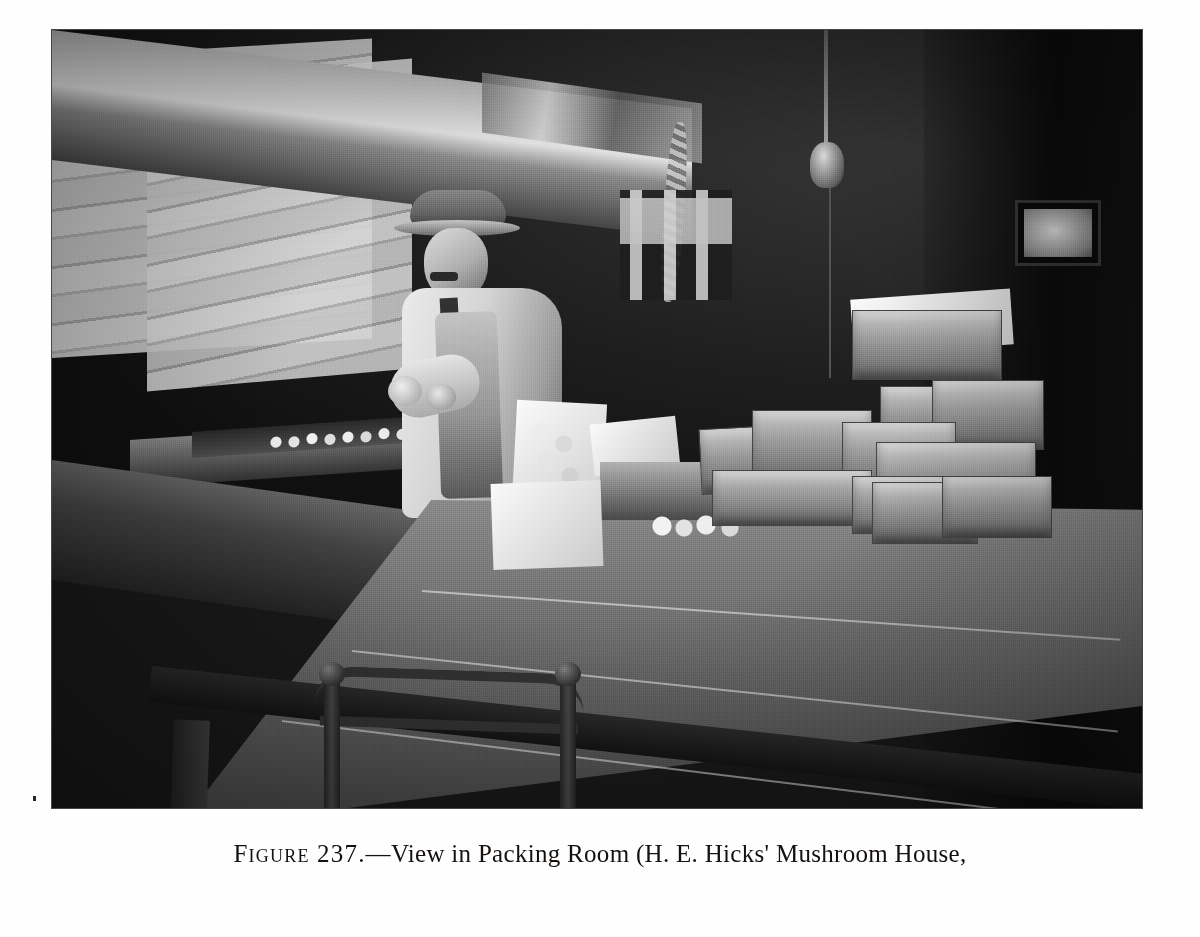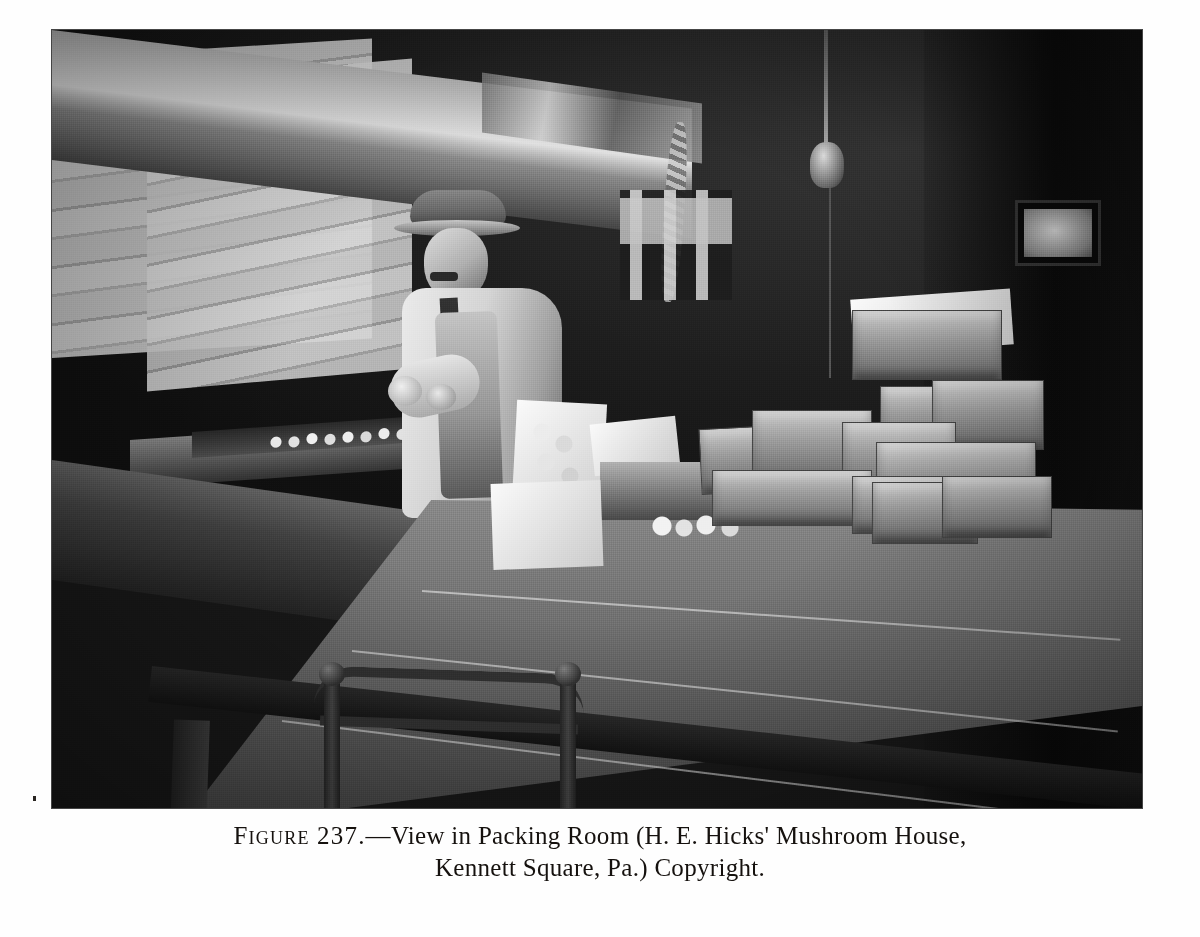--- a/index.html
+++ b/index.html
@@ -415,21 +415,21 @@
     position: absolute;
     inset: 0;
     background: radial-gradient(ellipse at 50% 45%, rgba(0,0,0,0) 40%, rgba(0,0,0,.38) 100%);
     pointer-events: none;
   }
 
   
   .caption {
     position: absolute;
     left: 50px;
-    top: 820px;
+    top: 838px;
     width: 1100px;
     text-align: center;
     font-size: 25px;
     line-height: 1.28;
     letter-spacing: .3px;
     color: #15110e;
   }
   .caption .fig-label {
     font-variant: small-caps;
     letter-spacing: 1.2px;
@@ -523,16 +523,15 @@
     <div class="knob-r"></div>
 
     <div class="grain"></div>
     <div class="vignette"></div>
   </div>
 
   <div class="speck"></div>
 
   <div class="caption">
     <span class="fig-label">Figure 237.</span><span>—</span><span>View in Packing Room (H. E. Hicks' Mushroom House,</span>
-    <span class="caption-line2">Kennett Square, Pa.)   Copyright.</span>
   </div>
 
 </div>
 
 </body></html>

